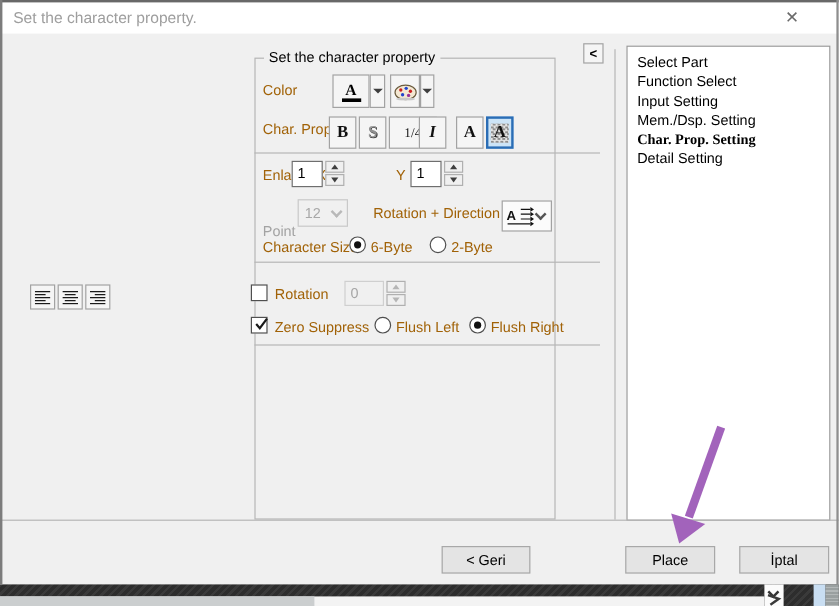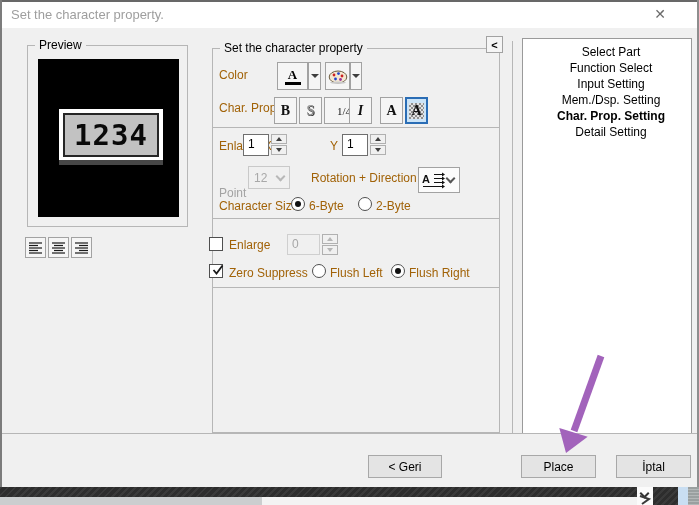--- a/index.html
+++ b/index.html
@@ -63,21 +63,21 @@
   .radio .dot { width:6px; height:6px; border-radius:50%; background:#111; }
   .checkbox { width:14px; height:14px; border:1px solid #4f4f4f; background:#fff; }
   .checkmark { position:absolute; left:2px; top:-1px; width:12px; height:12px; }
 
   .lbl { font-size:12px; color:#a16207; white-space:nowrap; }
   .lbl-dis { color:#a3a3a3; }
 
   
   .steplist { background:#fff; border:1px solid #9a9a9a; padding-top:5px; }
   .step-item { height:16px; line-height:16px; padding-left:8px; font-size:12px; white-space:nowrap; }
-  .step-item.active { font-weight:bold; }
+  .step-item.active { font-weight:bold;font-family:Liberation Serif, serif; }
 
   
   .pushbtn { background:#e4e4e4; border:1px solid #a8a8a8; font-size:12px; text-align:center; display:flex; align-items:center; justify-content:center; }
   .pushbtn.default { border:2px solid #0078d7; background:#e4e4e4; }
 
   
   .darkbar { background:repeating-linear-gradient(135deg,#3a3a3a 0 2px,#2d2d2d 2px 5px); }
   .hscroll-track { background:#f3f3f3; }
   .hscroll-thumb { background:#cbcecf; }
   .vstrip-white { background:#fbfbfb; }
@@ -89,28 +89,20 @@
 </head>
 <body>
 
 <div class="screen">
 
   <div class="abs titlebar">
     <div class="abs title-text">Set the character property.</div>
     <div class="abs close-btn">✕</div>
   </div>
 
-  <div class="abs groupbox" style="left:27px; top:45px; width:161px; height:182px;">
-    <span class="group-label">Preview</span>
-    <div class="abs preview-black" style="left:10px; top:13px; width:141px; height:158px;">
-      <div class="abs display-widget" style="left:21px; top:50px; width:104px; height:56px;">
-        <div class="display-face">1234</div>
-      </div>
-    </div>
-  </div>
 
   <div class="abs tbtn" style="left:25px; top:237px; width:21px; height:21px;">
     <svg width="13" height="12" viewBox="0 0 13 12">
       <g stroke="#1a1a1a" stroke-width="1.2">
         <line x1="0" y1="1" x2="13" y2="1"></line>
           <line x1="0" y1="3.5" x2="9" y2="3.5"></line>
         <line x1="0" y1="6" x2="13" y2="6"></line>
           <line x1="0" y1="8.5" x2="9" y2="8.5"></line>
         <line x1="0" y1="11" x2="13" y2="11"></line>
       </g>
@@ -132,21 +124,21 @@
       <g stroke="#1a1a1a" stroke-width="1.2">
         <line x1="0" y1="1" x2="13" y2="1"></line>
           <line x1="4" y1="3.5" x2="13" y2="3.5"></line>
         <line x1="0" y1="6" x2="13" y2="6"></line>
           <line x1="4" y1="8.5" x2="13" y2="8.5"></line>
         <line x1="0" y1="11" x2="13" y2="11"></line>
       </g>
     </svg>
   </div>
 
-  <div class="abs groupbox" style="left:212px; top:48px; width:288px; height:385px;text-decoration:underline;">
+  <div class="abs groupbox" style="left:212px; top:48px; width:251px; height:385px;text-decoration:underline;">
     <span class="group-label">Set the character property</span>
   </div>
   <div class="abs sepline" style="left:212px; top:127px; width:288px;"></div>
   <div class="abs sepline" style="left:212px; top:218px; width:288px;"></div>
   <div class="abs sepline" style="left:212px; top:287px; width:288px;"></div>
 
   <div class="abs lbl" style="left:219px; top:68px;">Color</div>
   <div class="abs tbtn" style="left:277px; top:62px; width:31px; height:28px;">
     <div class="fontcolor-icon">
       <div class="a">A</div>
@@ -240,21 +232,21 @@
 
   <div class="abs lbl" style="left:219px; top:199px;">Character Size</div>
   <div class="abs radio" style="left:291px; top:197px;">
       <div class="dot"></div>
     </div>
   <div class="abs lbl" style="left:309px; top:199px;">6-Byte</div>
   <div class="abs radio" style="left:358px; top:197px;"></div>
   <div class="abs lbl" style="left:376px; top:199px;">2-Byte</div>
 
   <div class="abs checkbox" style="left:209px; top:237px;"></div>
-  <div class="abs lbl" style="left:229px; top:238px;">Enlarge</div>
+  <div class="abs lbl" style="left:229px; top:238px;">Rotation</div>
   <div class="abs spin-field disabled" style="left:287px; top:234px; width:33px; height:21px;">0</div>
   <div class="abs spin-btns" style="left:322px; top:234px;">
     <div class="spin-btn">
         <div class="tri-up-s tri-dis"></div>
       </div>
     <div class="spin-btn">
         <div class="tri-down-s tri-dis"></div>
       </div>
   </div>
 
@@ -269,21 +261,21 @@
   <div class="abs radio" style="left:391px; top:264px;">
       <div class="dot"></div>
     </div>
   <div class="abs lbl" style="left:409px; top:266px;">Flush Right</div>
 
   <div class="abs tbtn" style="left:486px; top:36px; width:17px; height:17px; font-weight:bold; font-size:11px;">
     <span>&lt;</span>
   </div>
   <div class="abs vline" style="left:512px; top:41px; height:392px;"></div>
 
-  <div class="abs steplist" style="left:522px; top:38px; width:170px; height:396px;text-align:center;">
+  <div class="abs steplist" style="left:522px; top:38px; width:170px; height:396px;">
     <div class="step-item">Select Part</div>
     <div class="step-item">Function Select</div>
     <div class="step-item">Input Setting</div>
     <div class="step-item">Mem./Dsp. Setting</div>
     <div class="step-item active">Char. Prop. Setting</div>
     <div class="step-item">Detail Setting</div>
   </div>
 
   <div class="abs sepline" style="left:0; top:433px; width:699px;"></div>
   <div class="abs pushbtn" style="left:368px; top:455px; width:74px; height:23px;">&lt; Geri</div>

